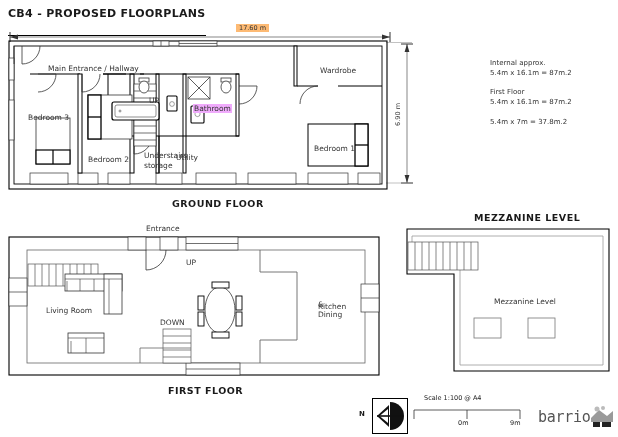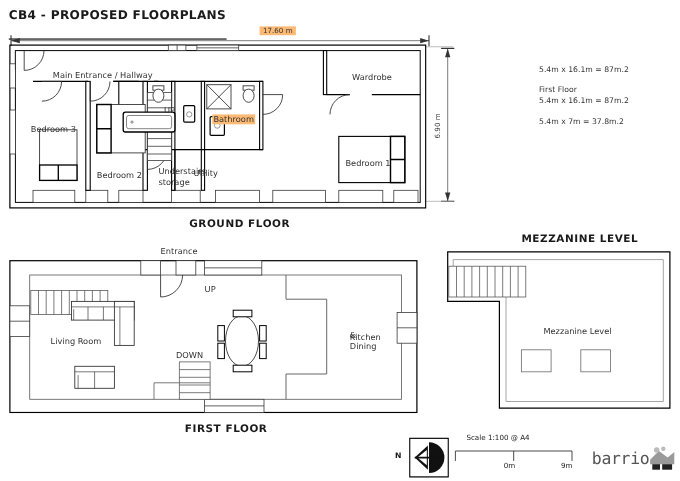--- a/index.html
+++ b/index.html
@@ -47,20 +47,21 @@
 <div class="abs dimtxt vert" style="left:394px;top:100px;background:#fff;padding:3px 0;">6.90 m</div>
 
 <div class="abs" style="left:386px;top:41px;width:26px;height:146px;">
   <svg width="26" height="146">
     <line x1="0" y1="1.5" x2="26" y2="1.5" stroke="#999" stroke-width="0.6"></line>
     <line x1="0" y1="142" x2="26" y2="142" stroke="#999" stroke-width="0.6"></line>
   </svg>
 </div>
 
 <div class="abs" style="left:490px;top:58px;width:125px;">
+  <div class="areas">Internal approx.</div>
   <div class="areas">5.4m x 16.1m = 87m.2</div>
   <div style="height:9px"></div>
   <div class="areas">First Floor</div>
   <div class="areas">5.4m x 16.1m = 87m.2</div>
   <div style="height:9px"></div>
   <div class="areas">5.4m x 7m = 37.8m.2</div>
 </div>
 
 <div class="abs" style="left:8px;top:40px;">
 <svg width="380" height="150" viewBox="0 0 380 150">
@@ -224,21 +225,21 @@
   </g>
 </svg>
 </div>
 
 <div class="abs room" style="left:48px;top:64px;">Main Entrance / Hallway</div>
 <div class="abs room" style="left:28px;top:113px;">Bedroom 3</div>
 <div class="abs room" style="left:88px;top:155px;">Bedroom 2</div>
 <div class="abs room" style="left:144px;top:151px;">Understairs</div>
 <div class="abs room" style="left:144px;top:161px;">storage</div>
 <div class="abs room" style="left:149px;top:96px;">UP</div>
-<div class="abs room" style="left:193px;top:104px;background:#fdba74;padding:0 1px;">Bathroom</div>
+<div class="abs room" style="left:193px;top:104px;background:#f0abfc;padding:0 1px;">Bathroom</div>
 <div class="abs room" style="left:176px;top:153px;">Utility</div>
 <div class="abs room" style="left:274px;top:144px;padding-left:40px;">Bedroom 1</div>
 <div class="abs room" style="left:320px;top:66px;">Wardrobe</div>
 
 <div class="abs plan-label" style="left:172px;top:198px;">GROUND FLOOR</div>
 
 <div class="abs" style="left:8px;top:236px;">
 <svg width="372" height="140" viewBox="0 0 372 140">
   <g fill="none" stroke="#000" stroke-width="1.1">
     <rect x="1" y="1" width="370" height="138"></rect>

